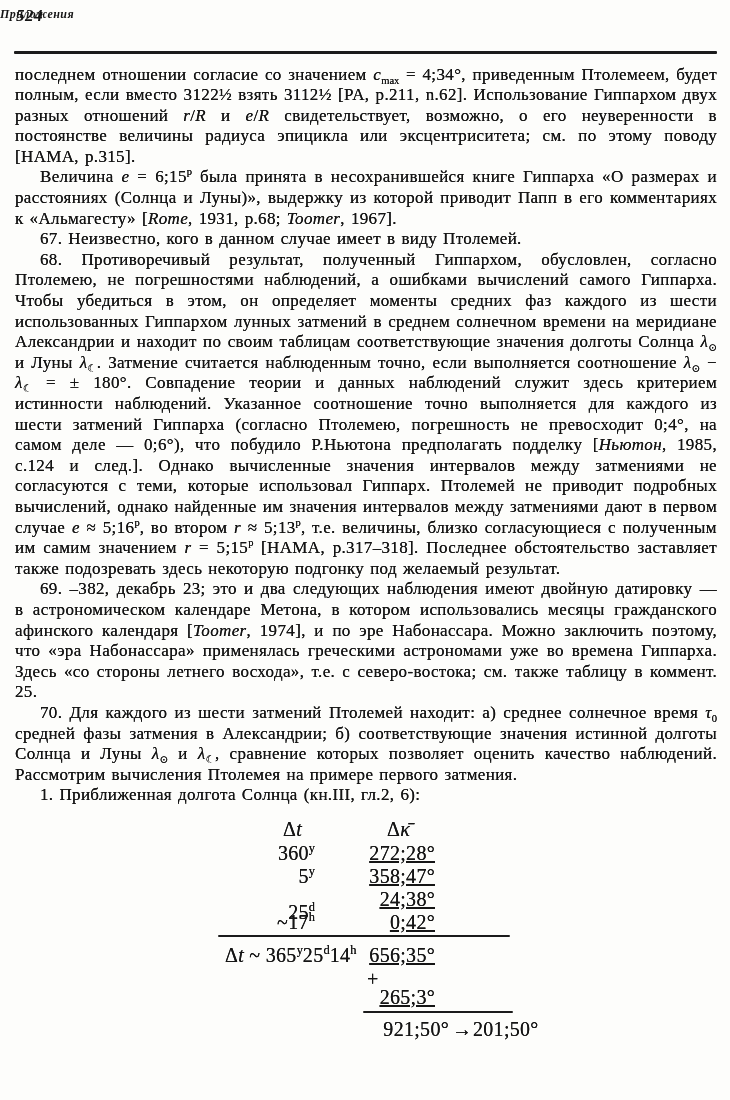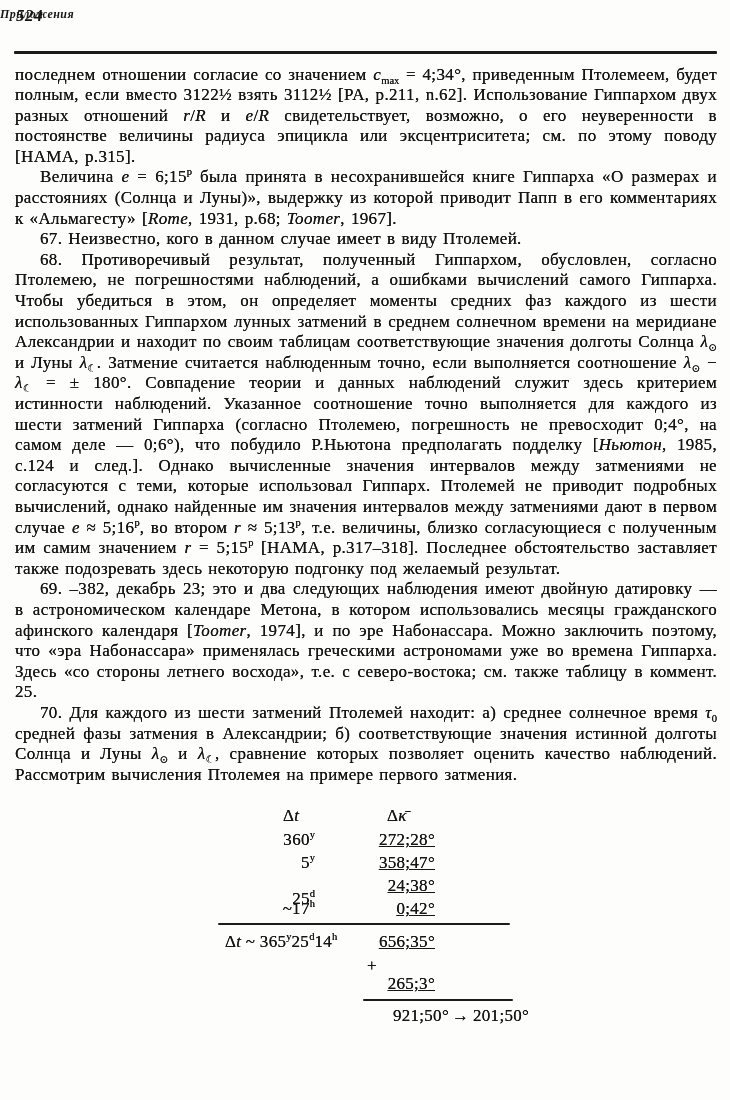--- a/index.html
+++ b/index.html
@@ -35,22 +35,22 @@
   }
   .body-text p{margin:0;text-indent:25px;}
   .body-text p.noindent{text-indent:0;}
   i{font-style:italic;}
   sub,sup{font-size:.62em;line-height:0;letter-spacing:0;}
   sup{vertical-align:super;}
   sub{vertical-align:-0.35em;}
 
   
   .calc{
-    position:relative;margin:21px 13px 0 15px;height:225px;
-    font-size:17px;text-shadow:0 0 .5px currentColor;letter-spacing:.3px;
+    position:relative;margin:12px 13px 0 15px;height:225px;
+    font-size:20px;text-shadow:0 0 .5px currentColor;letter-spacing:.3px;
   }
   .abs{position:absolute;white-space:nowrap;}
   .v1{right:402px;text-align:right;}
   .v2{right:282px;text-align:right;text-decoration:underline;}
   .rule{position:absolute;height:2px;background:#1b1b1b;border-radius:1px;}
   .r1{left:203px;width:292px;top:117px;}
   .r2{left:348px;width:150px;top:193px;}
 </style>
 </head>
 <body>
@@ -63,20 +63,21 @@
   </div>
   <div class="hrule"></div>
 
   <div class="body-text" id="body-text">
       <p class="noindent"><span>последнем отношении согласие со значением </span><i>c</i><sub>max</sub><span> = 4;34°, приведенным Птолемеем, будет полным, если вместо 3122½ взять 3112½ [PA, p.211, n.62]. Использование Гиппархом двух разных отношений </span><i>r</i><span>/</span><i>R</i><span> и </span><i>e</i><span>/</span><i>R</i><span> свидетельствует, возможно, о его неуверенности в постоянстве величины радиуса эпицикла или эксцентриситета; см. по этому поводу [HAMA, p.315].</span></p>
       <p><span>Величина </span><i>e</i><span> = 6;15</span><sup>p</sup><span> была принята в несохранившейся книге Гиппарха «О размерах и расстояниях (Солнца и Луны)», выдержку из которой приводит Папп в его комментариях к «Альмагесту» [</span><i>Rome</i><span>, 1931, p.68; </span><i>Toomer</i><span>, 1967].</span></p>
       <p><span>67. Неизвестно, кого в данном случае имеет в виду Птолемей.</span></p>
       <p><span>68. Противоречивый результат, полученный Гиппархом, обусловлен, согласно Птолемею, не погрешностями наблюдений, а ошибками вычислений самого Гиппарха. Чтобы убедиться в этом, он определяет моменты средних фаз каждого из шести использованных Гиппархом лунных затмений в среднем солнечном времени на меридиане Александрии и находит по своим таблицам соответствующие значения долготы Солнца </span><i>λ</i><sub>⊙</sub><span> и Луны </span><i>λ</i><sub>☾</sub><span>. Затмение считается наблюденным точно, если выполняется соотношение </span><i>λ</i><sub>⊙</sub><span> − </span><i>λ</i><sub>☾</sub><span> = ± 180°. Совпадение теории и данных наблюдений служит здесь критерием истинности наблюдений. Указанное соотношение точно выполняется для каждого из шести затмений Гиппарха (согласно Птолемею, погрешность не превосходит 0;4°, на самом деле — 0;6°), что побудило Р.Ньютона предполагать подделку [</span><i>Ньютон</i><span>, 1985, с.124 и след.]. Однако вычисленные значения интервалов между затмениями не согласуются с теми, которые использовал Гиппарх. Птолемей не приводит подробных вычислений, однако найденные им значения интервалов между затмениями дают в первом случае </span><i>e</i><span> ≈ 5;16</span><sup>p</sup><span>, во втором </span><i>r</i><span> ≈ 5;13</span><sup>p</sup><span>, т.е. величины, близко согласующиеся с полученным им самим значением </span><i>r</i><span> = 5;15</span><sup>p</sup><span> [HAMA, p.317–318]. Последнее обстоятельство заставляет также подозревать здесь некоторую подгонку под желаемый результат.</span></p>
       <p><span>69. –382, декабрь 23; это и два следующих наблюдения имеют двойную датировку — в астрономическом календаре Метона, в котором использовались месяцы гражданского афинского календаря [</span><i>Toomer</i><span>, 1974], и по эре Набонассара. Можно заключить поэтому, что «эра Набонассара» применялась греческими астрономами уже во времена Гиппарха. Здесь «со стороны летнего восхода», т.е. с северо-востока; см. также таблицу в коммент. 25.</span></p>
       <p><span>70. Для каждого из шести затмений Птолемей находит: а) среднее солнечное время </span><i>τ</i><sub>0</sub><span> средней фазы затмения в Александрии; б) соответствующие значения истинной долготы Солнца и Луны </span><i>λ</i><sub>⊙</sub><span> и </span><i>λ</i><sub>☾</sub><span>, сравнение которых позволяет оценить качество наблюдений. Рассмотрим вычисления Птолемея на примере первого затмения.</span></p>
+      <p><span>1. Приближенная долгота Солнца (кн.III, гл.2, 6):</span></p>
     </div>
 
   <div class="calc">
 
     <span class="abs" style="left:268px;top:0"><span>Δ</span><i>t</i></span>
     <span class="abs" style="left:372px;top:0"><span>Δ</span><i>κ̄</i></span>
 
     <span class="abs v1" style="top:24px"><span>360</span><sup>y</sup></span>
     <span class="abs v2" style="top:24px">272;28°</span>
 

